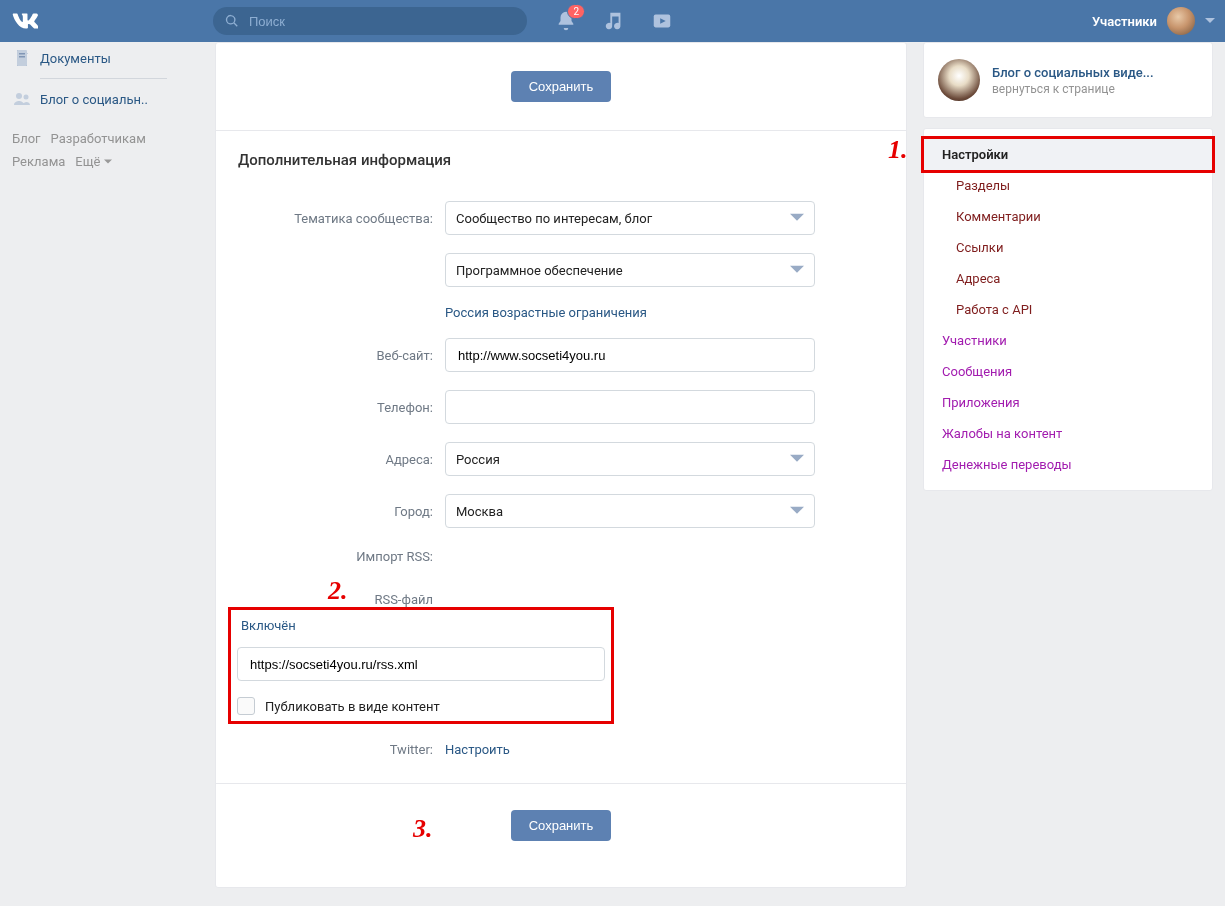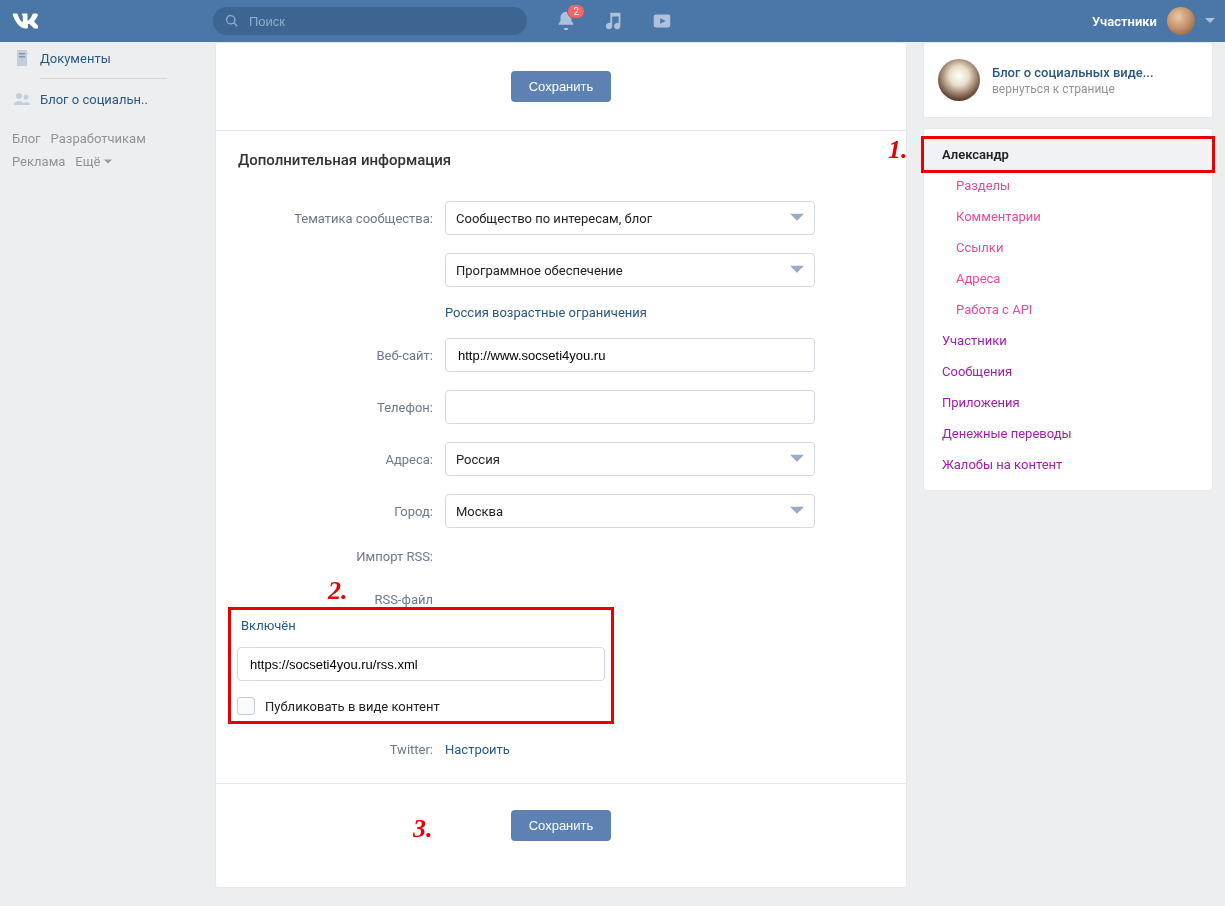--- a/index.html
+++ b/index.html
@@ -44,21 +44,21 @@
 .bottom-save-wrap{display:flex;align-items:center;justify-content:center;position:relative;padding:0 0 16px 0;}
 .red-num{position:absolute;font-weight:900;font-size:26px;color:#e60000;font-family:Georgia,serif;font-style:italic;}
 .side-col{width:290px;display:flex;flex-direction:column;gap:0;}
 .side-card{background:#fff;border:1px solid #e7e8ec;border-radius:3px;}
 .grp-head{display:flex;align-items:center;padding:16px 14px;gap:12px;}
 .grp-ava{width:42px;height:42px;border-radius:50%;background:radial-gradient(circle at 50% 40%,#fff 0%,#e8dcc6 30%,#6b4a3a 70%,#2c1a12 100%);}
 .grp-title{color:#2a5885;font-size:13px;font-weight:500;overflow:hidden;text-overflow:ellipsis;white-space:nowrap;max-width:185px;}
 .grp-sub{color:#939393;font-size:12px;margin-top:2px;}
 .nav-sec{margin-top:10px;background:#fff;border:1px solid #e7e8ec;border-radius:3px;padding:10px 0;}
 .nav-item{padding:8px 18px;color:#a21caf;cursor:pointer;}
-.nav-item.sub{padding-left:32px;color:#ec4899;}
+.nav-item.sub{padding-left:32px;color:#7f1d1d;}
 .nav-item.selected{background:#f0f2f5;border:3px solid #e60000;font-weight:600;color:#222;position:relative;margin:-3px;}
 input[type=text]{border:none;outline:none;width:100%;font-size:13px;background:transparent;}
 .chev-svg{width:14px;height:14px;fill:#99abc5;}
 </style>
 </head>
 <body>
 
 <div class="header">
   <div class="logo">
     <svg width="26" height="16" viewBox="0 0 24 14">
@@ -256,27 +256,27 @@
           <div class="grp-ava"></div>
           <div style="overflow:hidden;">
             <div class="grp-title">Блог о социальных виде...</div>
             <div class="grp-sub">вернуться к странице</div>
           </div>
         </div>
       </div>
 
       <div class="nav-sec" style="position:relative;">
         <span class="red-num" style="left:-36px;top:6px;">1.</span>
-        <div class="nav-item selected">Александр</div>
+        <div class="nav-item selected">Настройки</div>
         <div class="nav-item sub">Разделы</div>
         <div class="nav-item sub">Комментарии</div>
         <div class="nav-item sub">Ссылки</div>
         <div class="nav-item sub">Адреса</div>
         <div class="nav-item sub">Работа с API</div>
         <div class="nav-item">Участники</div>
         <div class="nav-item">Сообщения</div>
         <div class="nav-item">Приложения</div>
+        <div class="nav-item">Жалобы на контент</div>
         <div class="nav-item">Денежные переводы</div>
-        <div class="nav-item">Жалобы на контент</div>
       </div>
     </div>
   </div>
 </div>
 
 </body></html>

